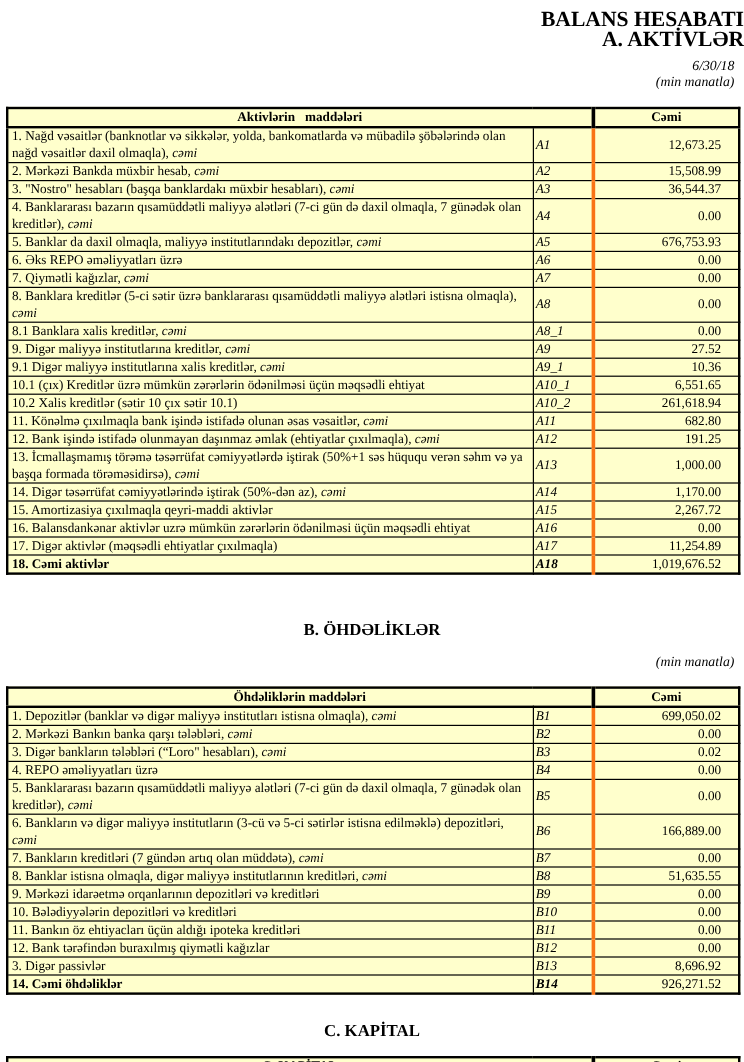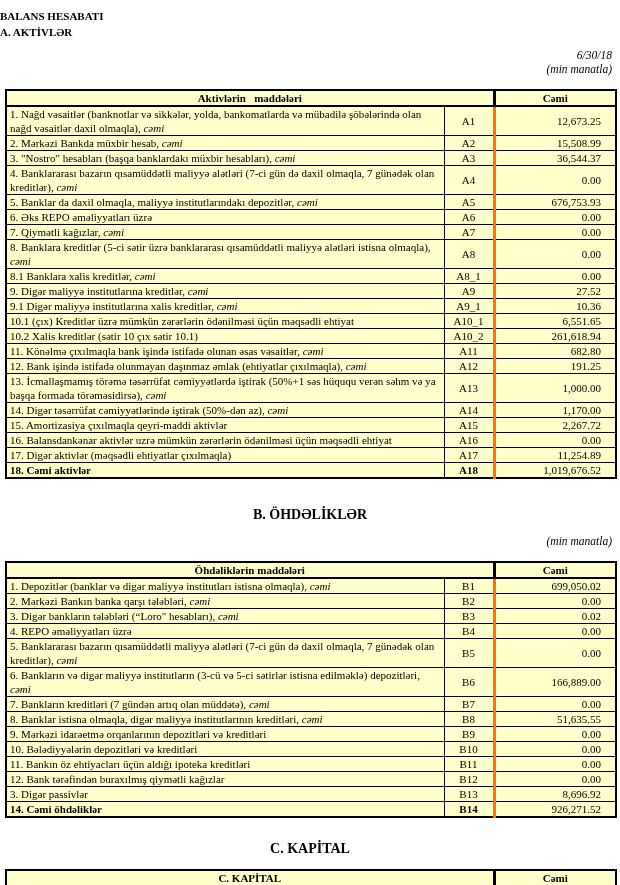--- a/index.html
+++ b/index.html
@@ -1,46 +1,46 @@
 <!DOCTYPE html>
 <html style="--table-bg: #FFFFCC;"><head>
 <meta charset="utf-8">
 <style>
   html,body{margin:0;padding:0;}
   body{
     width:620px;height:885px;overflow:hidden;background:#ffffff;color:#000;
     font-family:"Liberation Serif", serif;
   }
   .page{width:620px;height:885px;overflow:hidden;padding-top:8px;box-sizing:border-box;}
-  .title-block{text-align:left;font-weight:bold;font-size:11px;line-height:16px;}
+  .title-block{text-align:right;font-weight:bold;font-size:18px;line-height:16px;}
   .right-note{ text-align:right;font-style:italic;font-size:11.5px;line-height:13px;padding-right:8px;padding-left:47px;}
   .date-note{margin-top:9px;}
   .unit-note{margin-top:1px;}
   .section-heading{text-align:center;font-weight:bold;font-size:14px;line-height:17px;}
-  .heading-b{margin-top:27px;}
+  .heading-b{margin-top:38px;}
   .unit-note-b{margin-top:12px;}
   .heading-c{margin-top:22px;}
   table{
     border-collapse:collapse;table-layout:fixed;
     width:610px;margin-left:5px;margin-top:13px;
     background:var(--table-bg,#FFFFCC);
     border:2px solid #000;
   }
   .tbl-c{margin-top:12px;}
   td,th{
     border:1px solid #000;
     font-size:11px;line-height:14px;
     padding:0 3px;vertical-align:middle;
     overflow:hidden;
   }
   th{font-weight:bold;text-align:center;border-bottom:2px solid #000;white-space:pre-wrap;}
   col.c-label{width:438px;}
   col.c-code{width:50px;}
   col.c-value{width:122px;}
-  .code-cell{text-align:center;padding:0 2px;}
+  .code-cell{text-align:left;padding:0 2px;font-style:italic;}
   .value-cell{text-align:right;border-left:3px solid #f97316;padding-right:14px;}
   th.value-head{border-left:3px solid #000;}
   tr.total-row .label-cell, tr.total-row .code-cell{font-weight:bold;}
 </style>
 </head>
 <body>
 
 <div class="page">
 
   <div class="title-block">

